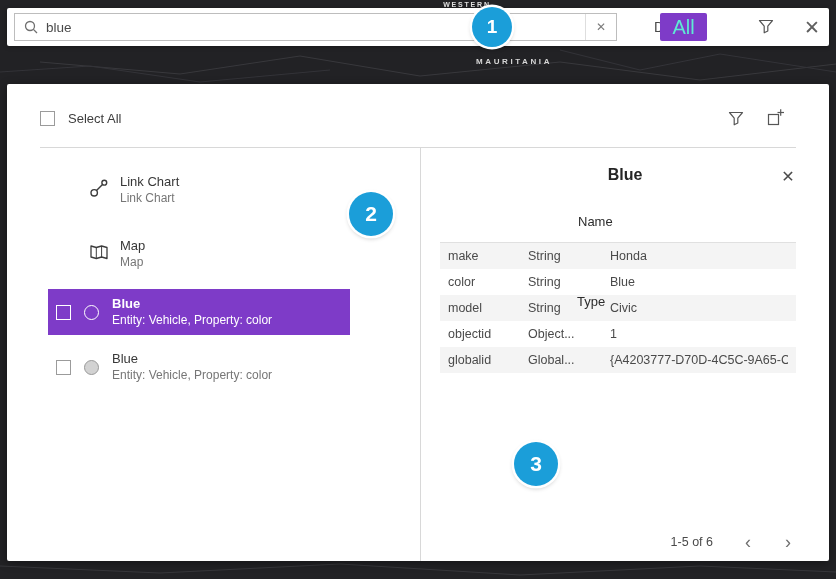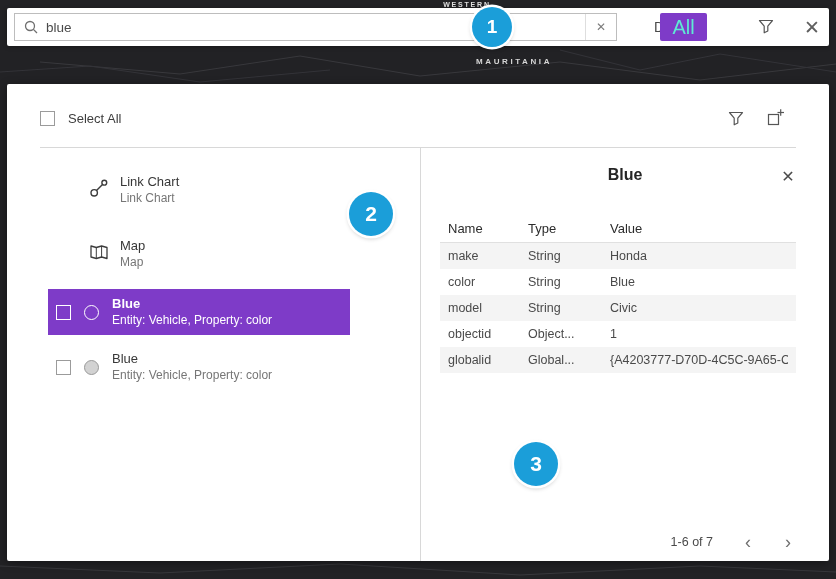--- a/index.html
+++ b/index.html
@@ -56,21 +56,21 @@
   .row-entity.selected .txt .title{color:#fff;font-weight:700;}
   .row-entity.selected .txt .sub{color:#fff;}
   
   .detail{position:absolute;left:414px;top:64px;right:0;bottom:0;}
   .detail-title{position:absolute;left:0;right:0;top:18px;text-align:center;font-size:16px;
     font-weight:700;color:#252525;}
   .detail-close{position:absolute;right:28px;top:15px;width:26px;height:26px;display:flex;
     align-items:center;justify-content:center;font-size:16px;color:#4c4c4c;cursor:pointer;}
   .table{position:absolute;left:19px;top:66px;width:356px;}
   .t-row{display:flex;align-items:center;height:26px;font-size:12.5px;color:#4a4a4a;padding:0 8px;}
-  .t-head{font-size:13px;color:#2c2c2c;border-bottom:1px solid #e0e0e0;height:28px;}
+  .t-head{font-size:13px;color:#2c2c2c;border-bottom:1px solid #e0e0e0;height:28px;flex-direction:column;}
   .c1{width:80px;flex:0 0 80px;} .c2{width:82px;flex:0 0 82px;}
   .c3{flex:1;white-space:nowrap;overflow:hidden;}
   .t-body .t-row:nth-child(odd){background:#f4f4f4;}
   .pagination{position:absolute;right:36px;bottom:10px;display:flex;align-items:center;gap:30px;}
   .range{font-size:12.5px;color:#4a4a4a;}
   .chev{font-size:18px;color:#6e6e6e;line-height:1;cursor:pointer;padding:0 2px;}
   
   .badge{position:absolute;border-radius:50%;background:var(--badge-blue,#1b9ed9);color:#fff;
     display:flex;align-items:center;justify-content:center;font-weight:700;z-index:10;
     box-shadow:0 0 0 2.5px #fff,0 2px 5px rgba(0,0,0,.3);}
@@ -217,21 +217,21 @@
           </div>
           <div class="t-row">
             <span class="c1">globalid</span>
             <span class="c2">Global...</span>
             <span class="c3">{A4203777-D70D-4C5C-9A65-C...</span>
           </div>
         </div>
       </div>
 
       <div class="pagination">
-        <span class="range">1-6 of 7</span>
+        <span class="range">1-5 of 6</span>
         <span class="chev">‹</span>
         <span class="chev">›</span>
       </div>
     </div>
 
   </div>
 
   <div class="badge badge-1">1</div>
   <div class="badge badge-2">2</div>
   <div class="badge badge-3">3</div>

